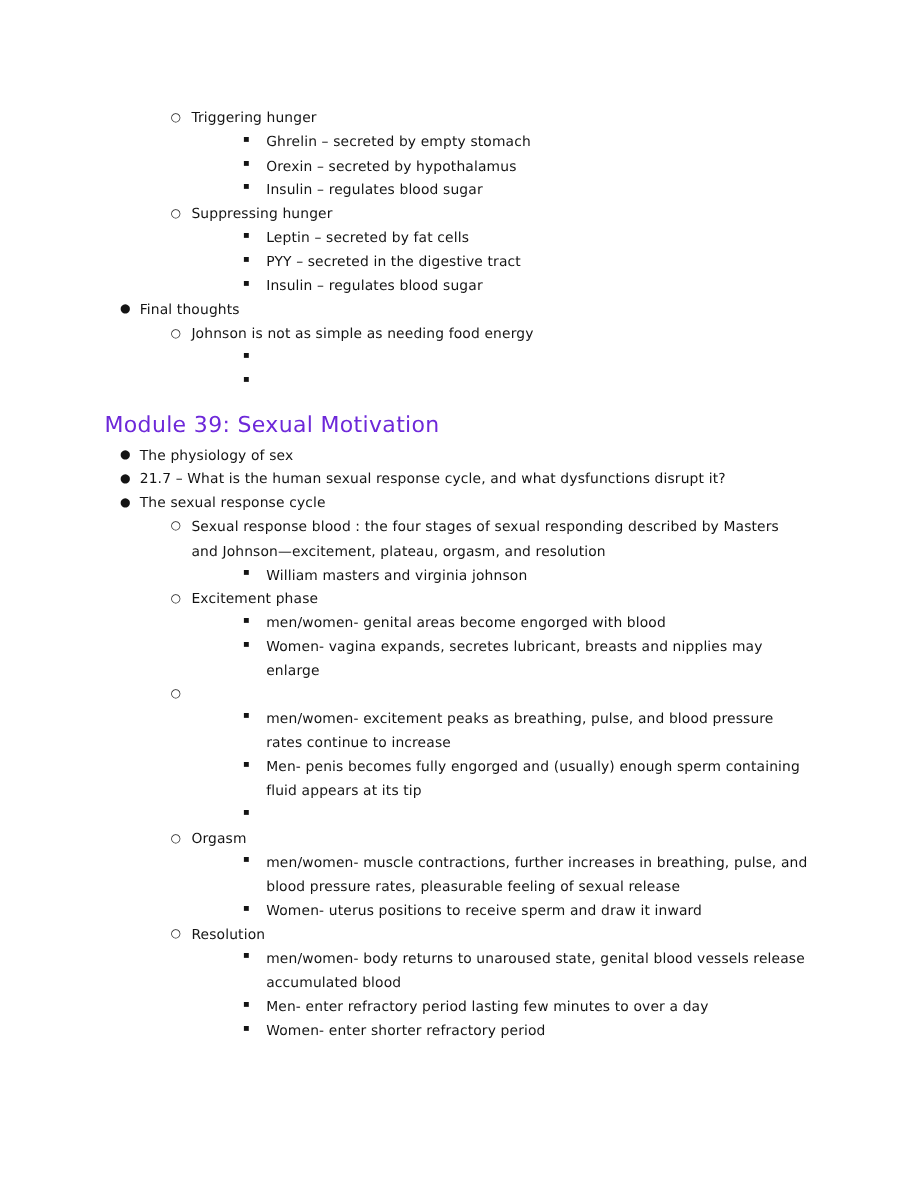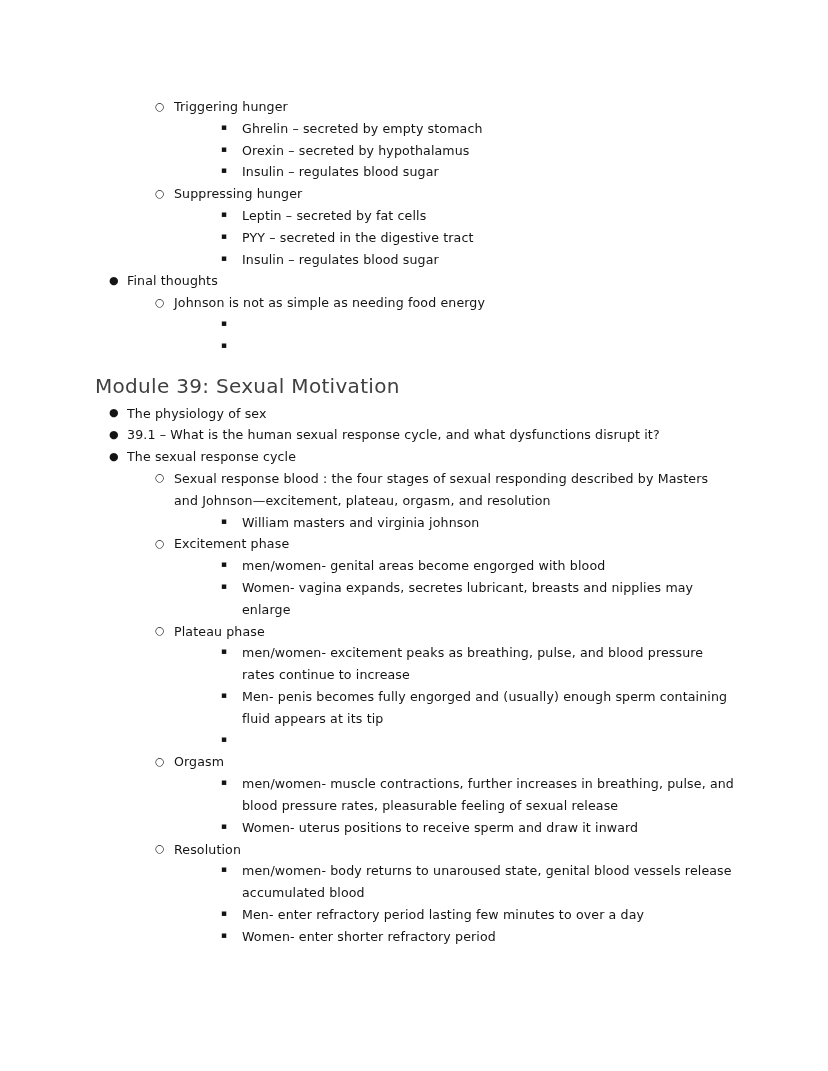--- a/index.html
+++ b/index.html
@@ -99,21 +99,21 @@
   
   li.node > ul.outline { margin: 0; padding: 0; }
 
   
 
   .module-heading {
     font-family: "DejaVu Sans", "Liberation Sans", sans-serif;
     font-size: 20px;
     line-height: 26px;
     font-weight: 400;
-    color: #404040;
+    color: #6d28d9;
     letter-spacing: 0.015em;
     margin: 0;
     padding: 0;
   }
   .pre-heading-gap { height: 15px; }
   .post-heading-gap { height: 4px; }
 </style>
 </head>
 <body>
 
@@ -215,21 +215,21 @@
       <li class="node lvl1">
         <div class="row">
           <span class="bullet">●</span>
           <span class="label">The physiology of sex</span>
         </div>
       </li>
 
       <li class="node lvl1">
         <div class="row">
           <span class="bullet">●</span>
-          <span class="label">39.1 – What is the human sexual response cycle, and what dysfunctions disrupt it?</span>
+          <span class="label">21.7 – What is the human sexual response cycle, and what dysfunctions disrupt it?</span>
         </div>
       </li>
 
       <li class="node lvl1">
         <div class="row">
           <span class="bullet">●</span>
           <span class="label">The sexual response cycle</span>
         </div>
 
         <ul class="outline">
@@ -266,21 +266,20 @@
                   <span class="bullet">▪</span>
                   <span class="label">Women- vagina expands, secretes lubricant, breasts and nipplies may enlarge</span>
                 </div>
               </li>
             </ul>
           </li>
 
           <li class="node lvl2">
             <div class="row">
               <span class="bullet">○</span>
-              <span class="label">Plateau phase</span>
             </div>
             <ul class="outline">
               <li class="node lvl3">
                 <div class="row">
                   <span class="bullet">▪</span>
                   <span class="label">men/women- excitement peaks as breathing, pulse, and blood pressure rates continue to increase</span>
                 </div>
               </li>
               <li class="node lvl3">
                 <div class="row">

